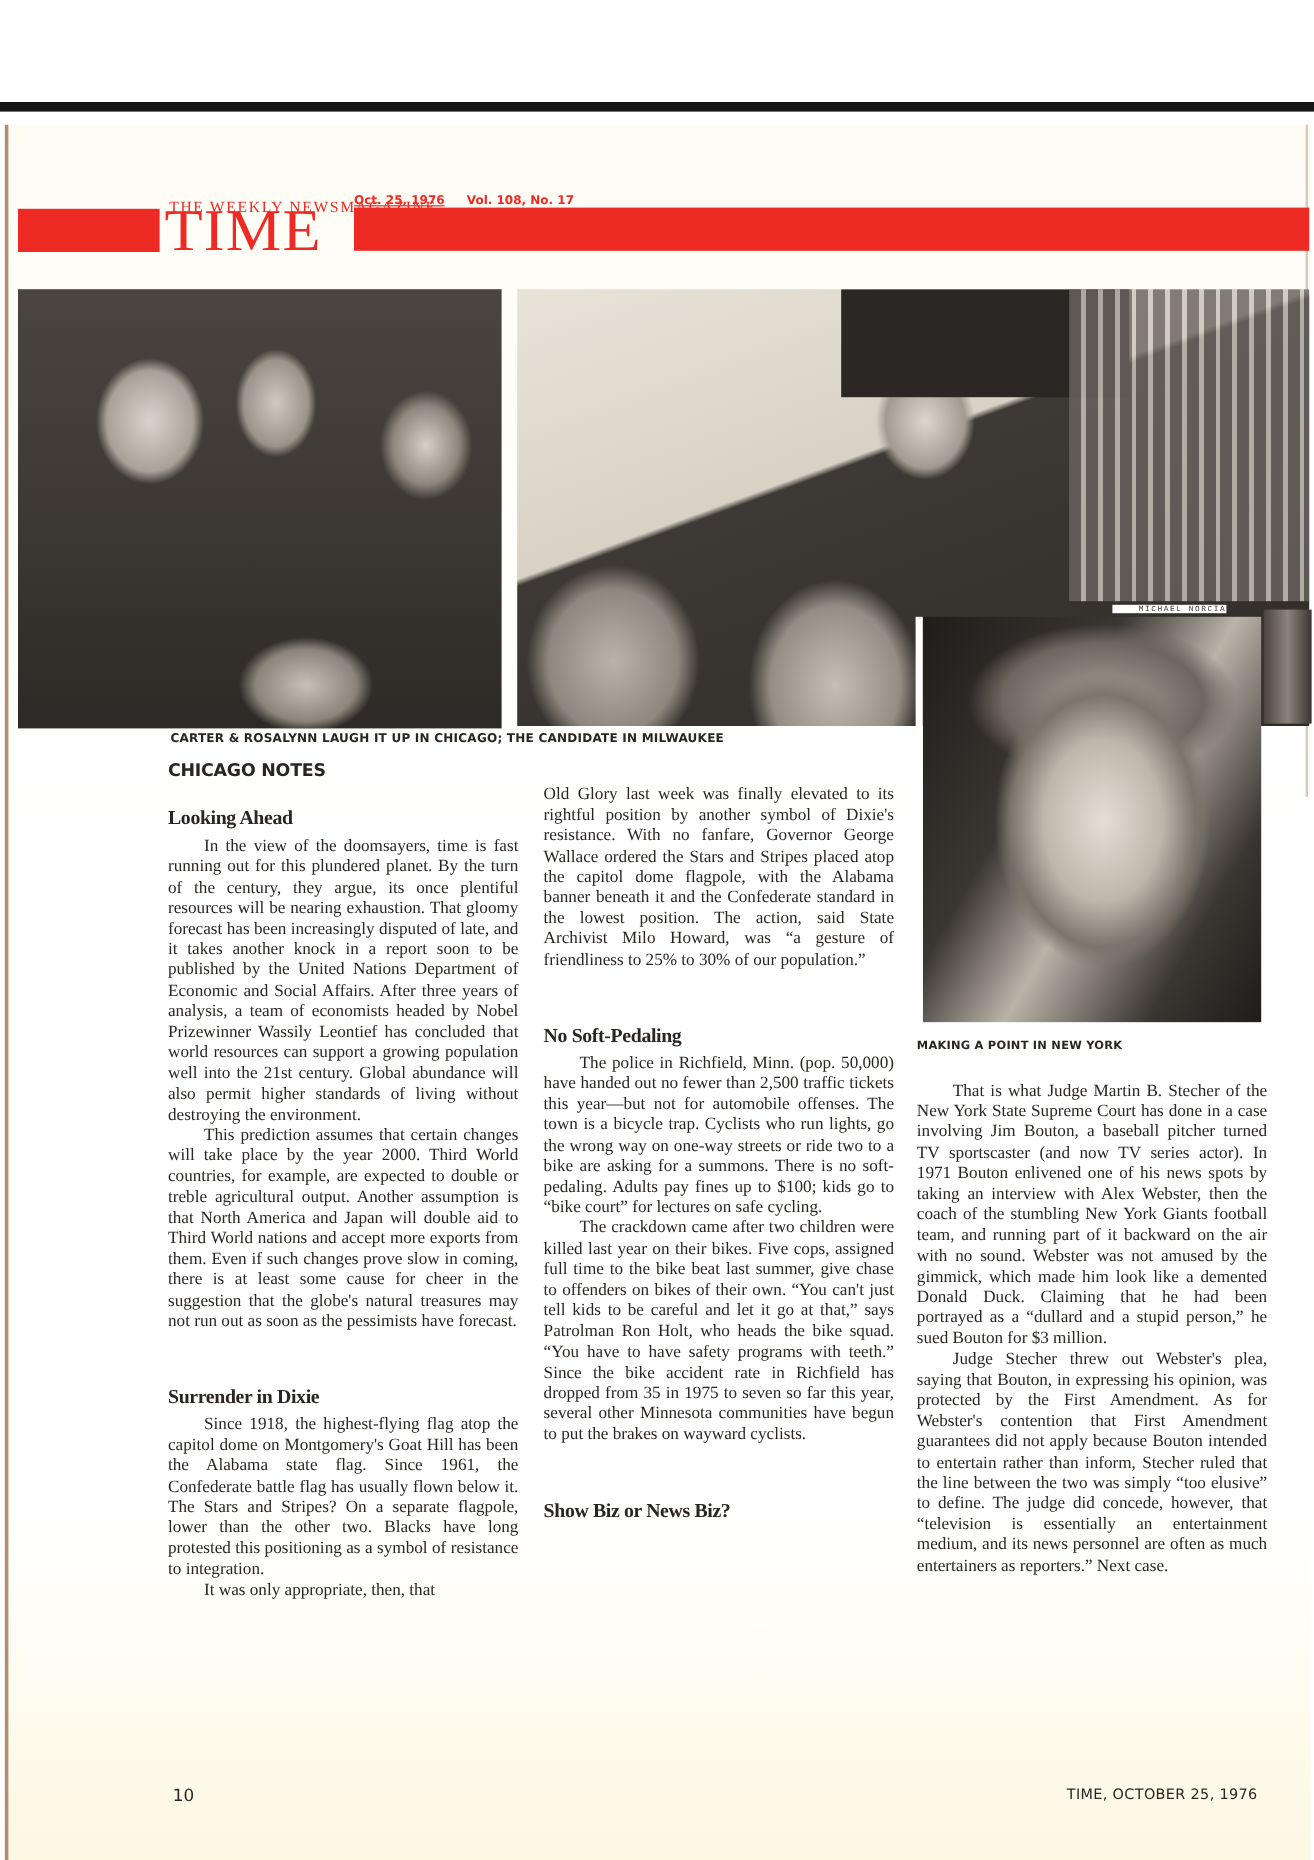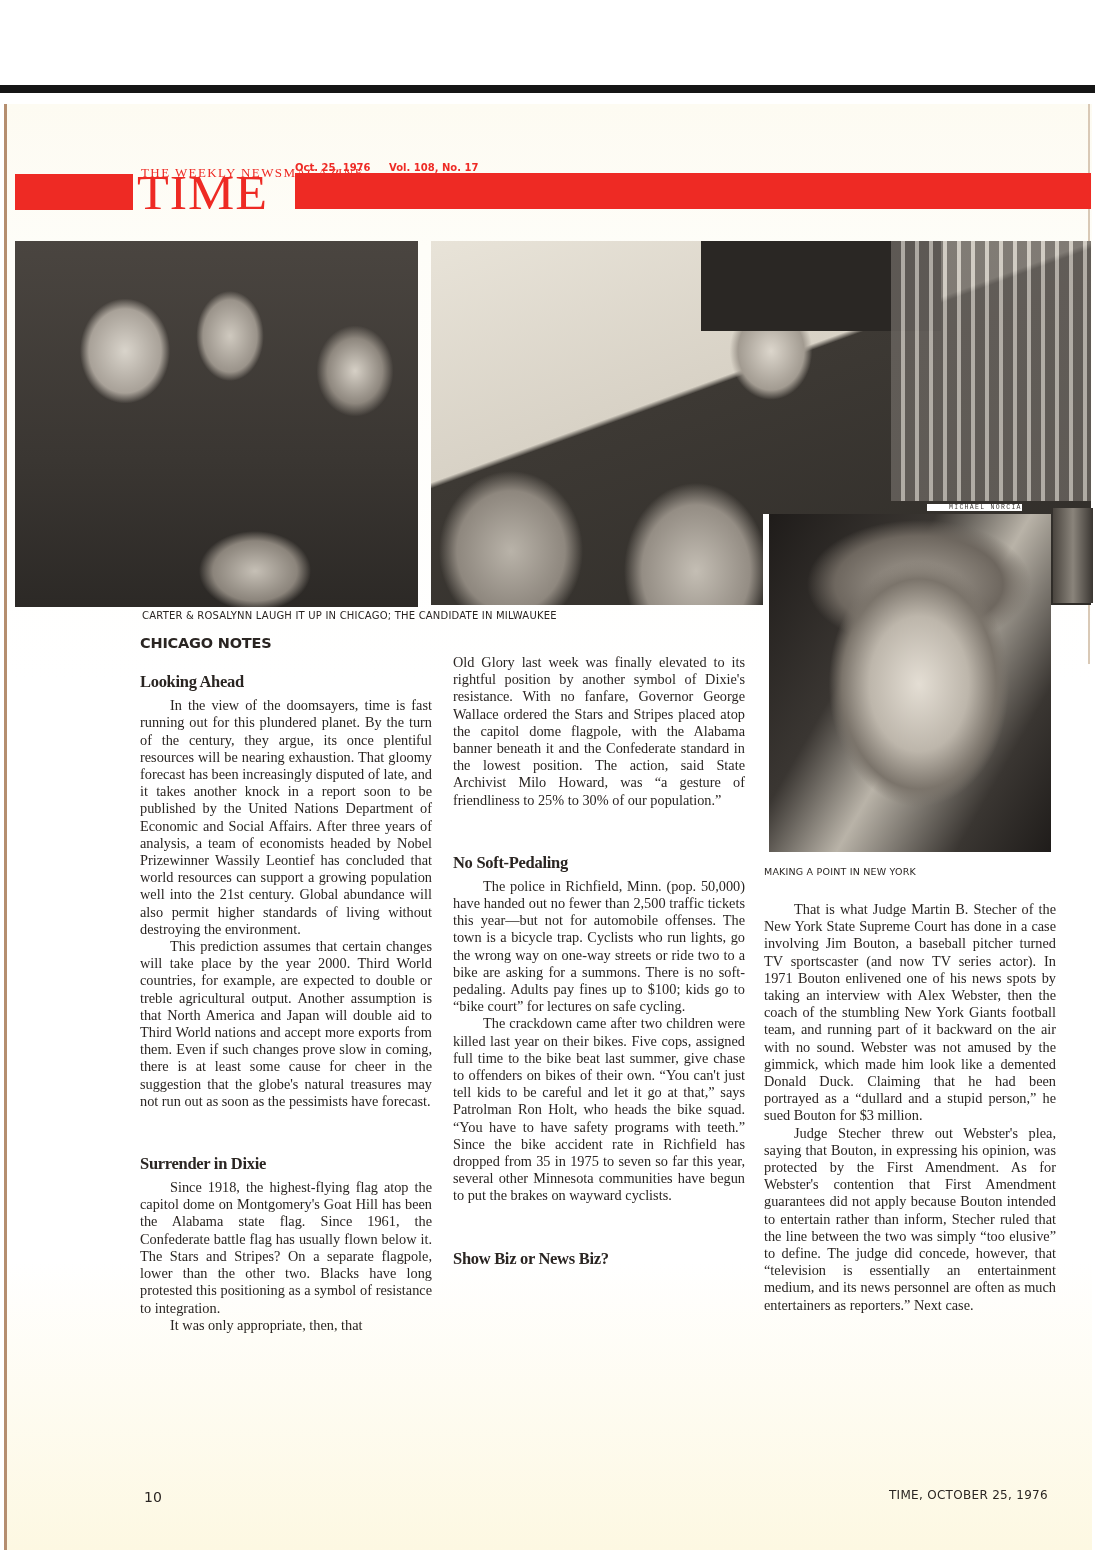--- a/index.html
+++ b/index.html
@@ -10,21 +10,21 @@
   .page { position: absolute; left: 4px; top: 104px; width: 1088px; height: 1446px;
           background: linear-gradient(180deg, #fdfbf2 0%, #fefdf8 10%, #ffffff 40%, #ffffff 80%, #fdf8e2 100%);
           border-left: 3px solid #b58e6f; }
   .page-right-edge { position: absolute; right: 2px; top: 0; width: 2px; height: 560px; background: #d9c9b6; }
   .red-bar-left { position: absolute; left: 8px; top: 70px; width: 118px; height: 36px; background: #ee2a24; }
   .red-bar-right { position: absolute; left: 288px; top: 69px; width: 796px; height: 36px; background: #ee2a24; }
   .tagline { position: absolute; left: 134px; top: 61px; font-family: "Liberation Serif", serif; font-size: 13px;
              letter-spacing: 1.4px; color: #ee2a24; text-transform: uppercase; }
   .logo { position: absolute; left: 130px; top: 66px; font-family: "Liberation Serif", serif; font-size: 52px;
           line-height: 46px; color: #ee2a24; letter-spacing: 1px; transform: scaleY(0.95); }
-  .issue-date { position: absolute; left: 288px; top: 58px; font-family: "DejaVu Sans", sans-serif; font-size: 10px; color: #ee2a24; font-weight: bold; }
+  .issue-date { position: absolute; left: 288px; top: 58px; font-family: "DejaVu Sans", sans-serif; font-size: 10px; color: #ee2a24; font-weight: bold; text-decoration: underline; }
   .issue-vol { position: absolute; left: 382px; top: 58px; font-family: "DejaVu Sans", sans-serif; font-size: 10px; color: #ee2a24; font-weight: bold; }
 
   
   .photo { position: absolute; overflow: hidden; }
   .photo-chicago { left: 8px; top: 137px; width: 403px; height: 366px;
      background:
        radial-gradient(ellipse 60px 70px at 110px 110px, #d9d4cb 0%, #a8a198 60%, transparent 75%),
        radial-gradient(ellipse 45px 60px at 215px 95px, #cfc9bf 0%, #9a938a 60%, transparent 75%),
        radial-gradient(ellipse 55px 65px at 340px 130px, #d6d0c6 0%, #8e877e 50%, transparent 70%),
        radial-gradient(ellipse 70px 50px at 240px 330px, #c6c0b6 0%, #8b847b 60%, transparent 80%),
@@ -42,21 +42,21 @@
        letter-spacing: 1.3px; color: #3b3733; background: #ffffff; padding-left: 22px; }
   .photo-newyork { left: 756px; top: 410px; width: 288px; height: 344px; border: 6px solid #ffffff; border-right-width: 0; border-top-width: 0;
      background:
        radial-gradient(ellipse 110px 150px at 150px 170px, #e4ded4 0%, #bdb6ab 45%, #7b746b 70%, transparent 82%),
        radial-gradient(ellipse 140px 80px at 150px 70px, #a8a197 0%, #6e675f 60%, transparent 80%),
        linear-gradient(120deg, #1f1c1a 0%, #3a3632 35%, #b9b3a8 55%, #3a3632 80%, #1f1c1a 100%); }
   .photo-sliver { position: absolute; left: 1046px; top: 404px; width: 40px; height: 95px;
        background: linear-gradient(90deg, #4a453f, #8a847b, #3a3632); }
 
   
-  .caption { position: absolute; font-family: "DejaVu Sans", sans-serif; font-weight: normal; font-size: 10px;
+  .caption { position: absolute; font-family: "DejaVu Sans", sans-serif; font-weight: bold; font-size: 10px;
              color: #2a2522; letter-spacing: 0.2px; }
   .caption-top { left: 135px; top: 506px; }
   .caption-ny { left: 757px; top: 762px; font-size: 9.5px; }
 
   
   .col { position: absolute; width: 292px; font-size: 14.3px; line-height: 17.2px; text-align: justify; color: #2a2522; }
   .col p { text-indent: 30px; }
   .col p.noindent { text-indent: 0; }
   .col-1 { left: 133px; top: 531px; }
   .col-2 { left: 446px; top: 550px; }

